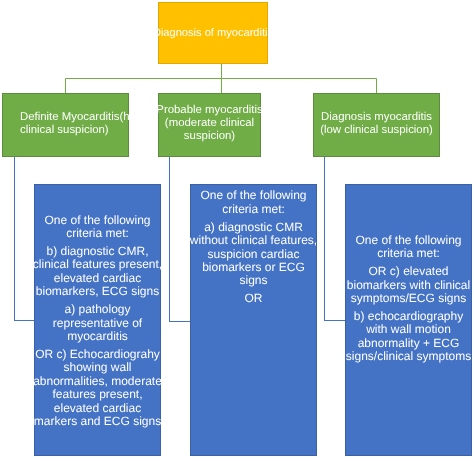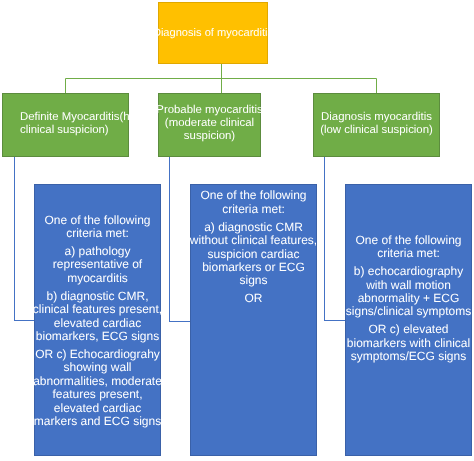--- a/index.html
+++ b/index.html
@@ -72,33 +72,33 @@
   <div class="node lvl2 n-probable" style="background-color: rgb(112, 173, 71); box-shadow: rgb(92, 140, 62) 0px 0px 0px 1px inset;">
     <div class="txt">Probable myocarditis (moderate clinical suspicion)</div>
   </div>
   <div class="node lvl2 n-possible" style="background-color: rgb(112, 173, 71); box-shadow: rgb(92, 140, 62) 0px 0px 0px 1px inset;">
     <div class="txt">Diagnosis myocarditis (low clinical suspicion)</div>
   </div>
 
   <div class="node lvl3 n-definite-c" style="background-color: rgb(68, 114, 196); box-shadow: rgb(58, 97, 168) 0px 0px 0px 1px inset;">
       <div class="body">
         <p>One of the following criteria met:</p>
+        <p>b) diagnostic CMR, clinical features present, elevated cardiac biomarkers, ECG signs</p>
         <p>a) pathology representative of myocarditis</p>
-        <p>b) diagnostic CMR, clinical features present, elevated cardiac biomarkers, ECG signs</p>
         <p>OR c) Echocardiograhy showing wall abnormalities, moderate features present, elevated cardiac markers and ECG signs</p>
       </div>
     </div>
   <div class="node lvl3 n-probable-c" style="background-color: rgb(68, 114, 196); box-shadow: rgb(58, 97, 168) 0px 0px 0px 1px inset;">
       <div class="body">
         <p>One of the following criteria met:</p>
         <p>a) diagnostic CMR without clinical features, suspicion cardiac biomarkers or ECG signs</p>
         <p>OR</p>
       </div>
     </div>
   <div class="node lvl3 n-possible-c" style="background-color: rgb(68, 114, 196); box-shadow: rgb(58, 97, 168) 0px 0px 0px 1px inset;">
       <div class="body">
         <p>One of the following criteria met:</p>
+        <p>OR c) elevated biomarkers with clinical symptoms/ECG signs</p>
         <p>b) echocardiography with wall motion abnormality + ECG signs/clinical symptoms</p>
-        <p>OR c) elevated biomarkers with clinical symptoms/ECG signs</p>
       </div>
     </div>
 
 </div>
 
 </body></html>

